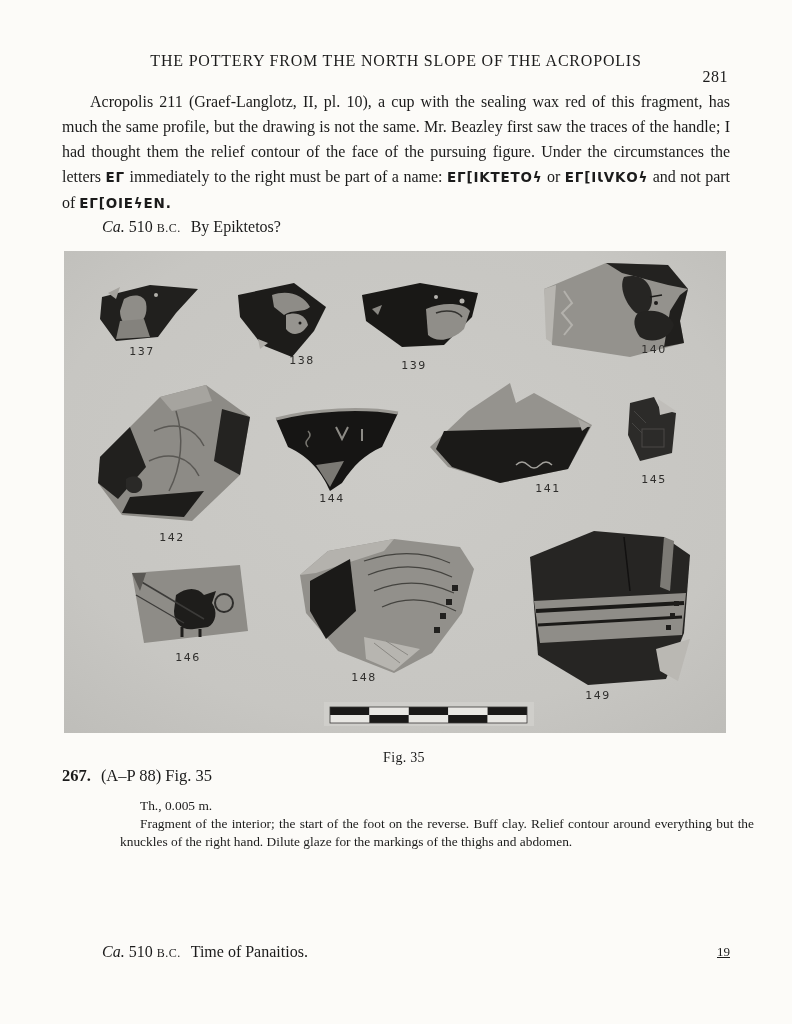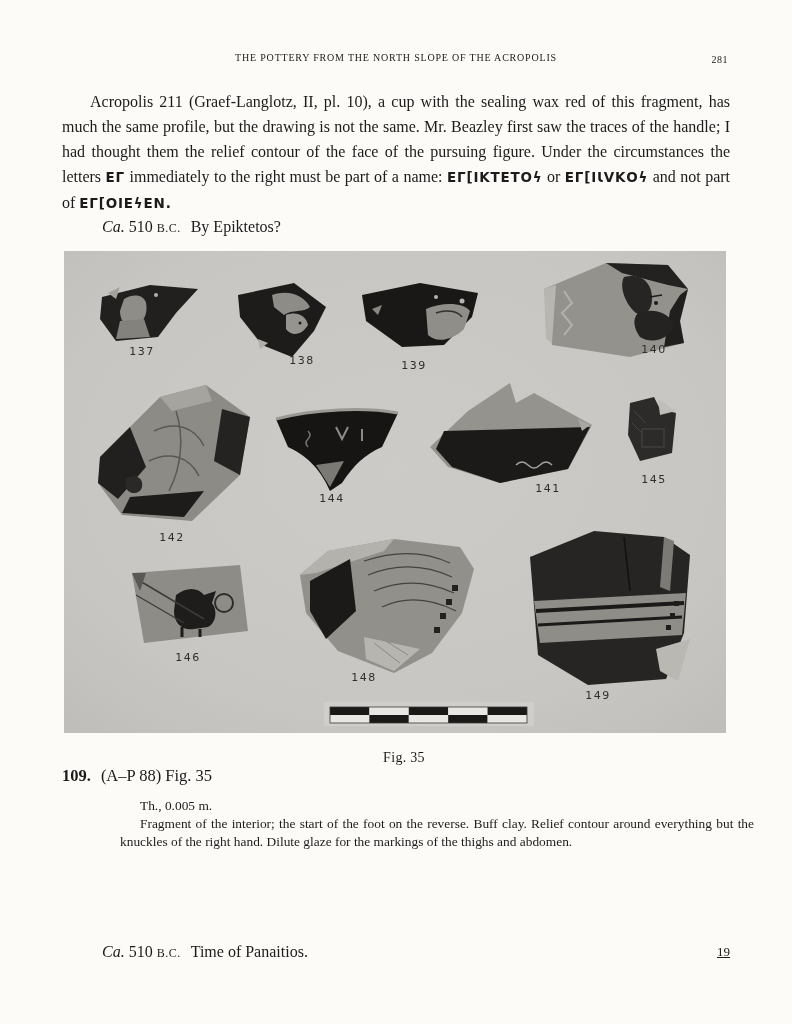--- a/index.html
+++ b/index.html
@@ -4,24 +4,24 @@
 <style>
   html,body { margin:0; padding:0; background:#ffffff; }
   .page {
     position:relative; width:792px; height:1024px;
     background:#fcfbf8; overflow:hidden;
     font-family:"Liberation Serif","DejaVu Serif",serif;
     color:#1b1b1b;
   }
   .running-head {
     position:absolute; top:52px; left:62px; width:668px; height:20px;
-    font-size:10px; letter-spacing:0.8px; text-align:center;
+    font-size:16px; letter-spacing:0.8px; text-align:center;
   }
   .running-head .pagenum {
-    position:absolute; right:2px; top:2px; letter-spacing:0.5px;
+    position:absolute; right:2px; top:16px; letter-spacing:0.5px;
   }
   .body-para {
     position:absolute; left:62px; width:668px; margin:0;
     font-size:16px; line-height:25px; text-align:justify; text-indent:28px;
   }
   .para-intro { top:89px; }
   .para-torso { top:877px; }
   .epig {
     font-family:"DejaVu Sans",sans-serif; font-weight:bold;
     font-size:13.5px; letter-spacing:0.8px;
@@ -221,21 +221,21 @@
         <rect x="384.2" y="464" width="39.4" height="8" fill="#1a1918"></rect>
         <rect x="423.6" y="464" width="39.4" height="8" fill="#e8e7e3"></rect>
         <rect x="266" y="456" width="197" height="16" stroke="#3a3938" stroke-width="0.8" fill="none"></rect>
       </g>
     </svg>
   </div>
 
   <p class="fig-caption">Fig. 35</p>
 
   <div class="entry-heading">
-    <span class="num">109.</span><span>(A–P 88) Fig. 35</span>
+    <span class="num">267.</span><span>(A–P 88) Fig. 35</span>
   </div>
 
   <div class="small-block">
     <p>Th., 0.005 m.</p>
     <p>Fragment of the interior; the start of the foot on the reverse.  Buff clay.  Relief contour around everything but the knuckles of the right hand.  Dilute glaze for the markings of the thighs and abdomen.</p>
   </div>
 
 
   <p class="date-line date-2"><span class="ca">Ca.</span><span> 510 </span><span class="bc">B.C.</span><span class="gap"></span><span>Time of Panaitios.</span></p>
 

